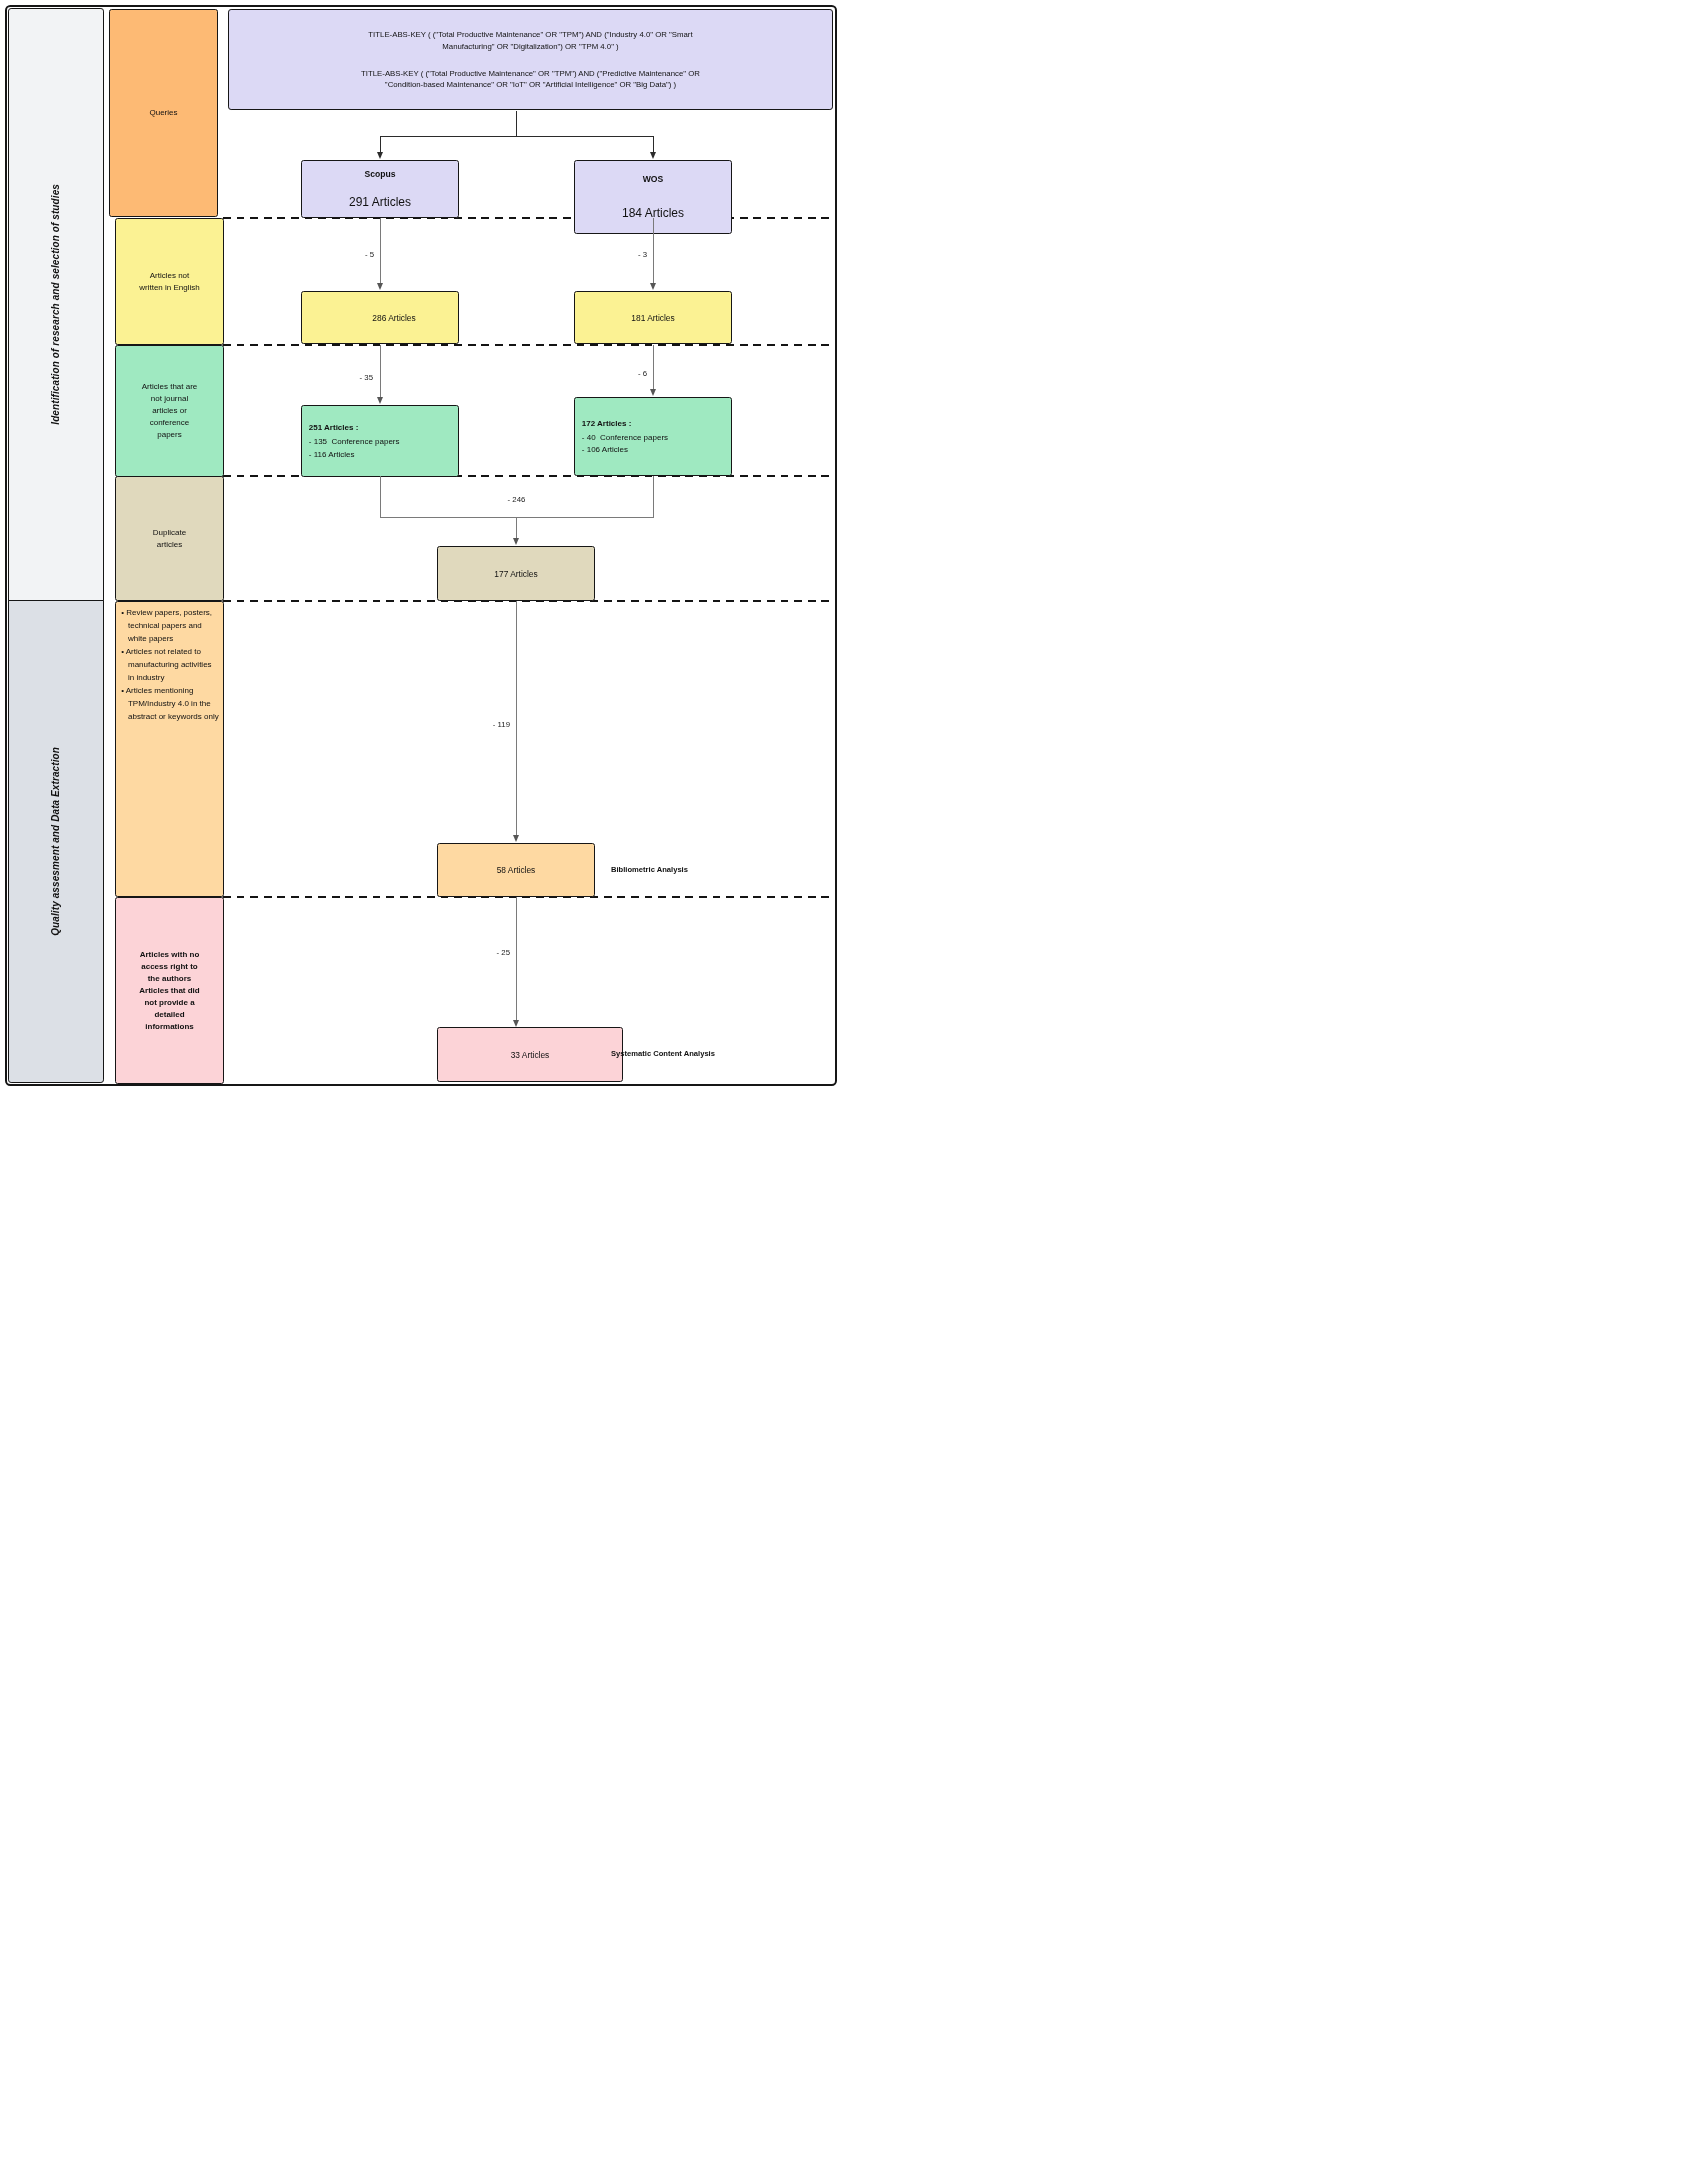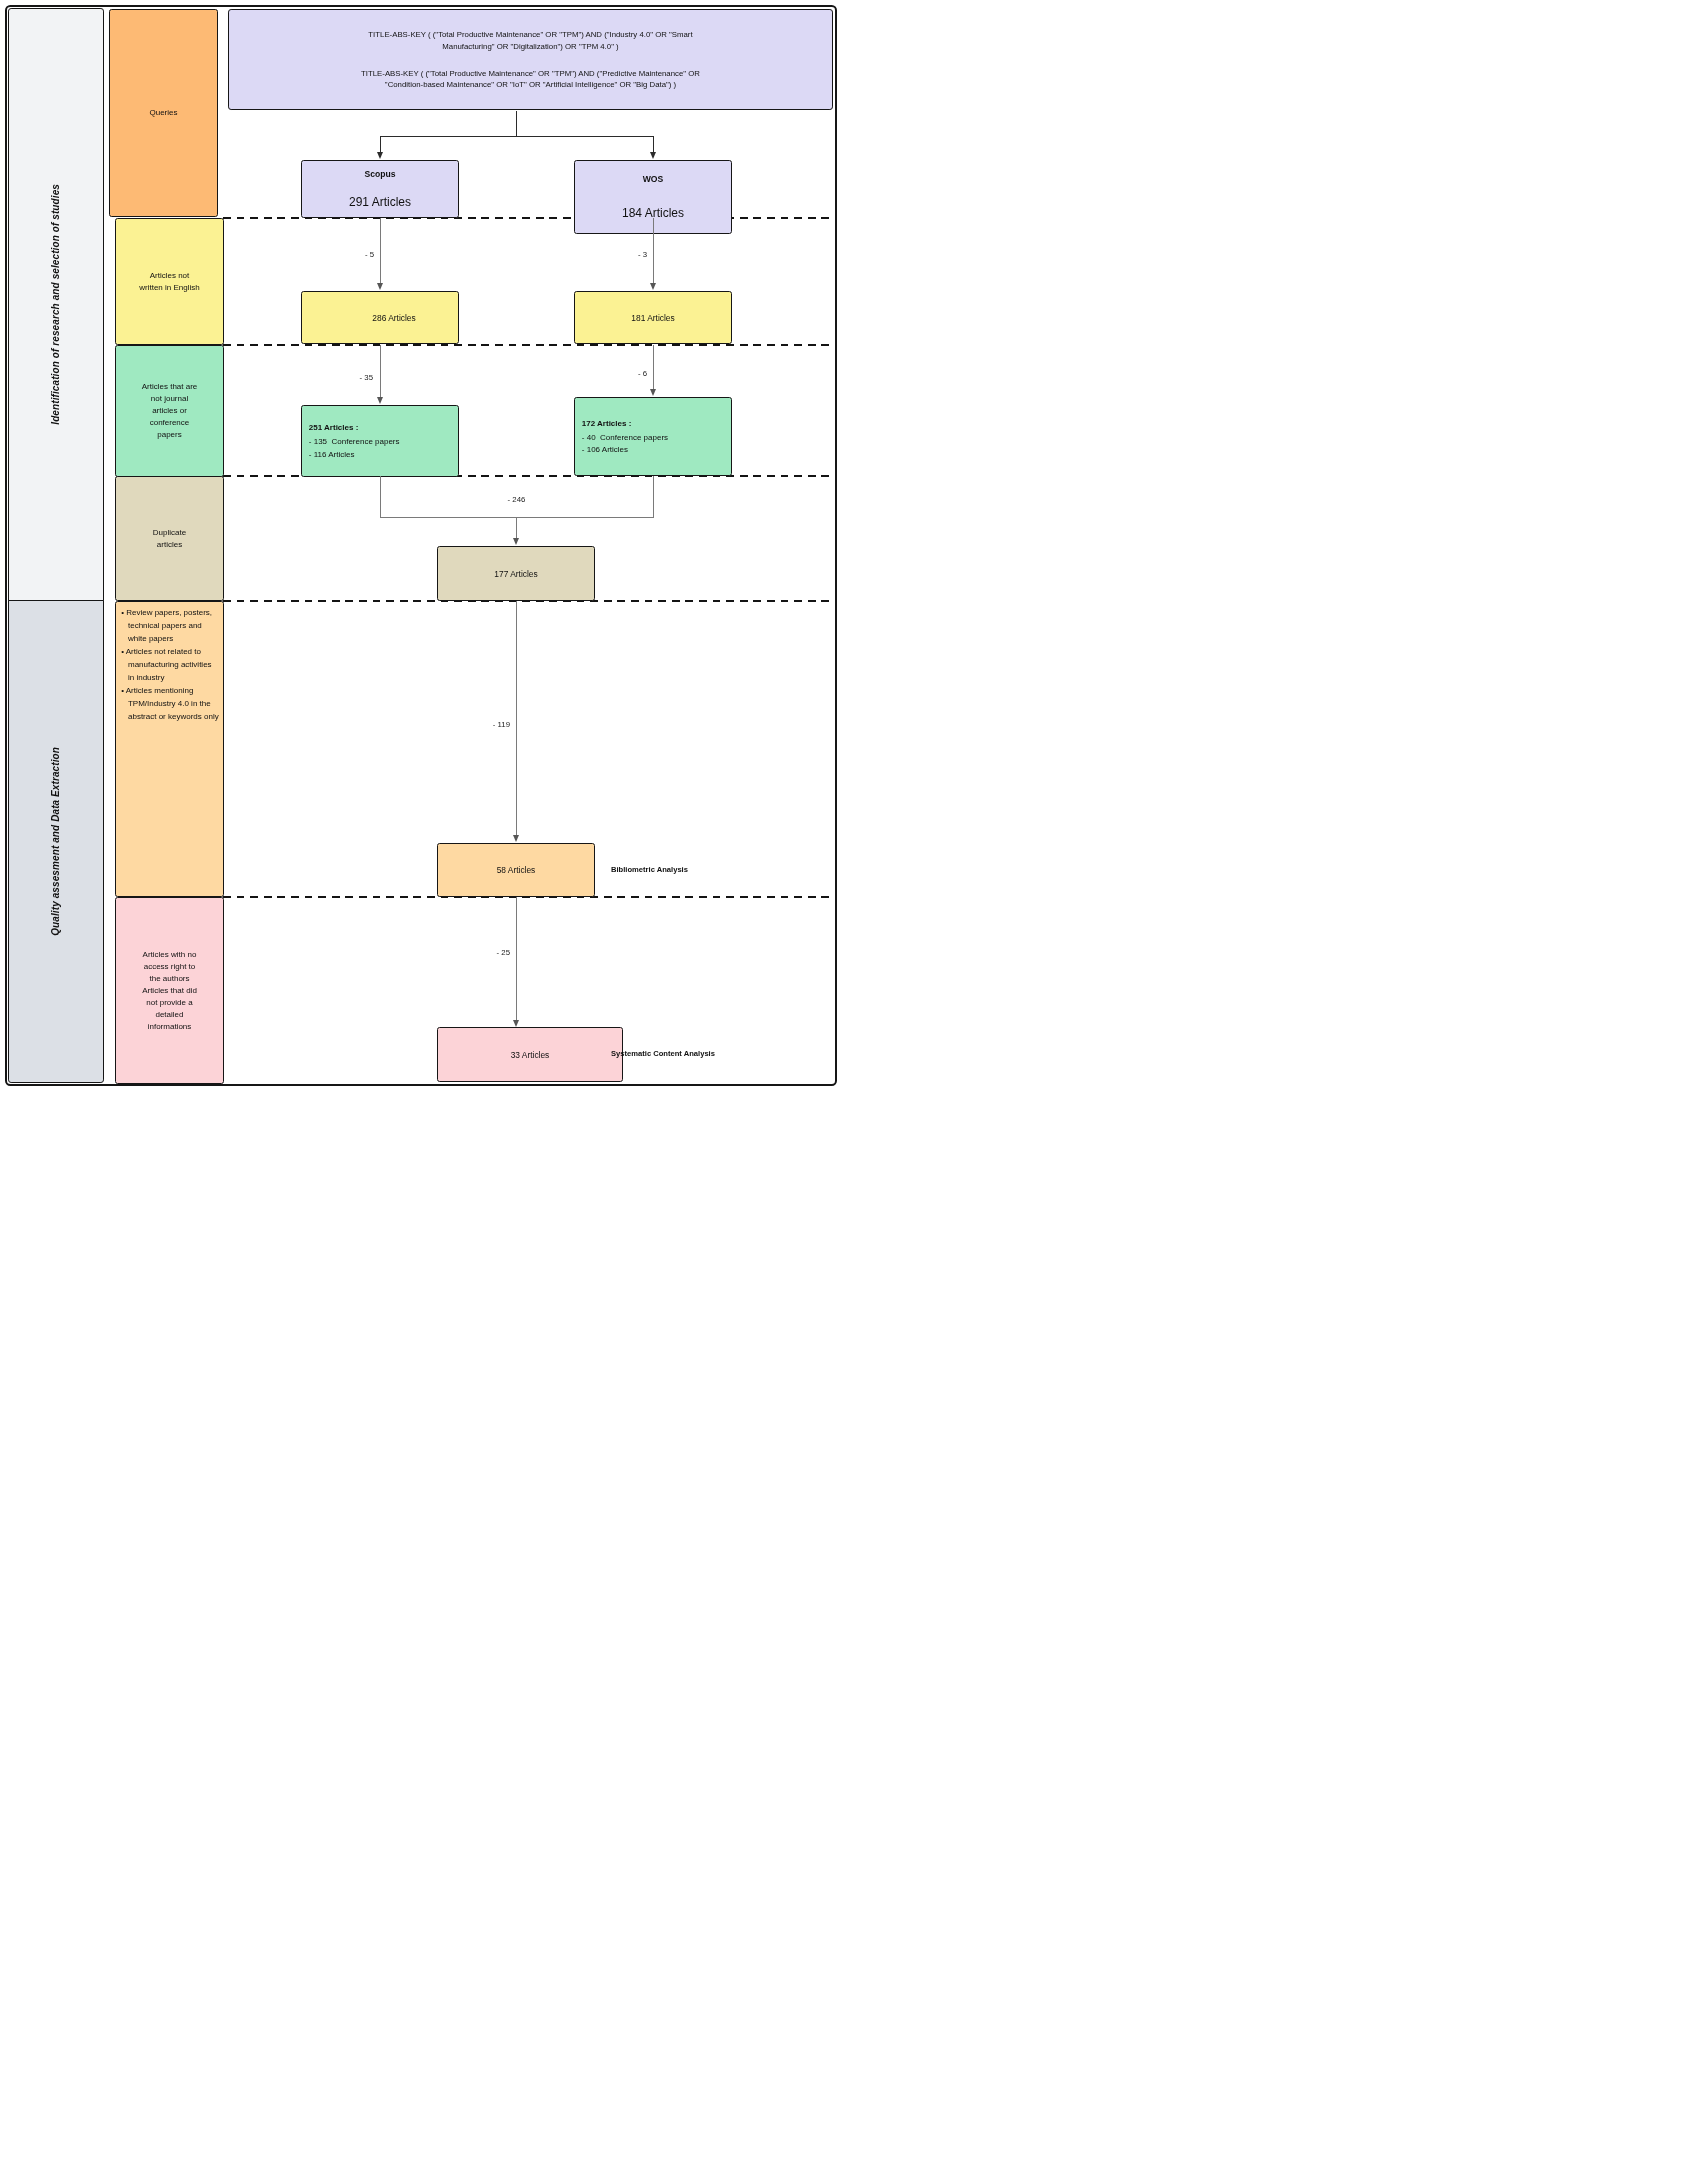--- a/index.html
+++ b/index.html
@@ -87,21 +87,21 @@
   <div class="t">Duplicate
 articles</div>
 </div>
 <div class="abs box" style="left: 115px; top: 601px; width: 109px; height: 296px; justify-content: flex-start; background: rgb(254, 217, 162);">
   <ul class="ex">
     <li>Review papers, posters, technical papers and white papers</li>
     <li>Articles not related to manufacturing activities in industry</li>
     <li>Articles mentioning TPM/Industry 4.0 in the abstract or keywords only</li>
   </ul>
 </div>
-<div class="abs box" style="left: 115px; top: 897px; width: 109px; height: 187px; background: rgb(252, 211, 215);">
+<div class="abs box" style="left: 115px; top: 897px; width: 109px; height: 187px; background: rgb(252, 211, 215); font-weight: bold;">
   <div class="t">Articles with no
 access right to
 the authors
 Articles that did
 not provide a
 detailed
 informations</div>
 </div>
 
 <div class="abs box" style="left: 228px; top: 9.4px; width: 605px; height: 101px; justify-content: space-evenly; padding: 3.1px 7.3px; border-radius: 3.1px; background: rgb(220, 217, 245);">

